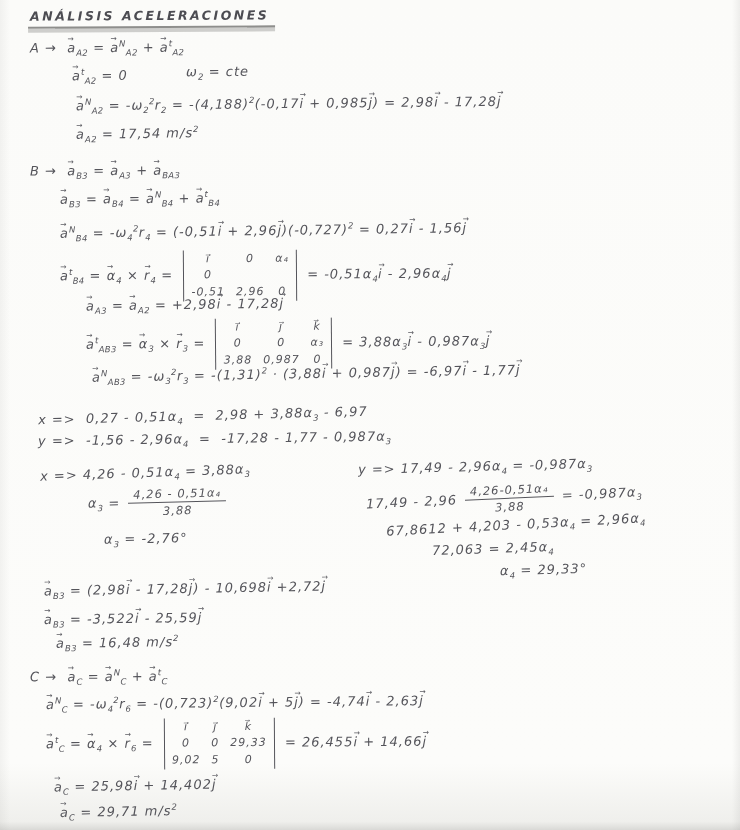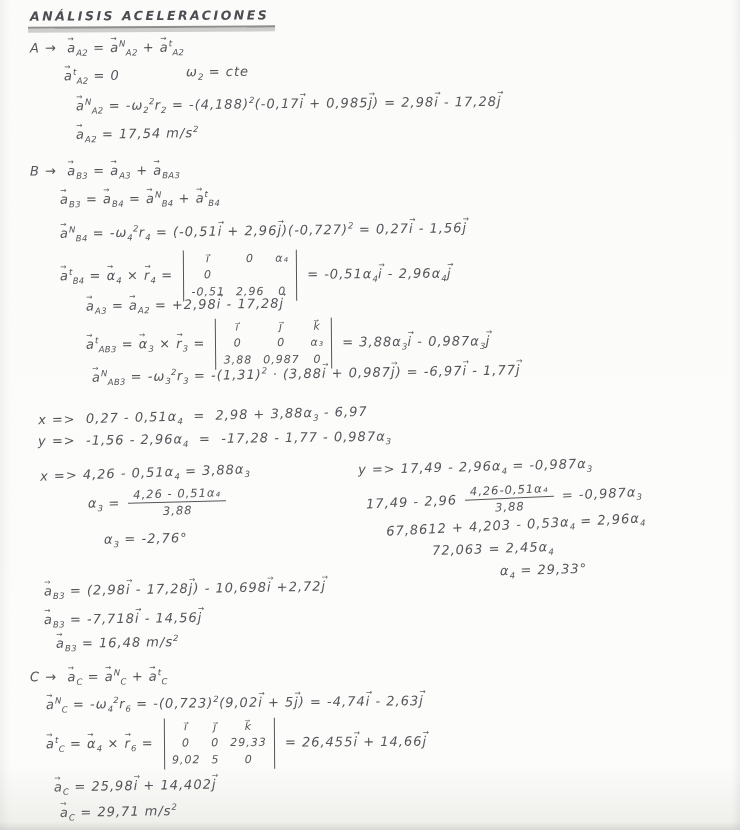--- a/index.html
+++ b/index.html
@@ -65,21 +65,21 @@
   .det .barL{border-left:1.6px solid #55555b;}
   .det .barR{border-right:1.6px solid #55555b;}
 </style>
 </head>
 <body>
 
 <div class="paper">
   <div class="title">ANÁLISIS ACELERACIONES</div>
   <div>
       <div class="fline" style="left: 30px; top: 40px; transform: rotate(-0.3deg);"><span class="part"><span>A →  </span></span><span class="part"><span class="vecbase">a</span><sub class="sb">A2</sub></span><span class="part"><span> = </span></span><span class="part"><span class="vecbase">a</span><sup class="sp">N</sup><sub class="sb">A2</sub></span><span class="part"><span> + </span></span><span class="part"><span class="vecbase">a</span><sup class="sp">t</sup><sub class="sb">A2</sub></span></div>
-      <div class="fline" style="left: 64px; top: 68px; transform: rotate(-0.4deg); text-align: right;"><span class="part"><span class="vecbase">a</span><sup class="sp">t</sup><sub class="sb">A2</sub></span><span class="part"><span> = 0</span></span></div>
+      <div class="fline" style="left: 72px; top: 68px; transform: rotate(-0.4deg); text-align: right;"><span class="part"><span class="vecbase">a</span><sup class="sp">t</sup><sub class="sb">A2</sub></span><span class="part"><span> = 0</span></span></div>
       <div class="fline" style="left: 186px; top: 64px; transform: rotate(-0.4deg);"><span class="part"><span>ω</span><sub class="sb">2</sub></span><span class="part"><span> = cte</span></span></div>
       <div class="fline" style="left: 76px; top: 96px; transform: rotate(-0.6deg);"><span class="part"><span class="vecbase">a</span><sup class="sp">N</sup><sub class="sb">A2</sub></span><span class="part"><span> = -</span></span><span class="part"><span>ω</span><sub class="sb">2</sub></span><span class="part"><sup class="sp">2</sup></span><span class="part"><span>r</span><sub class="sb">2</sub></span><span class="part"><span> = -(4,188)</span></span><span class="part"><sup class="sp">2</sup></span><span class="part"><span>(-0,17</span></span><span class="part"><span class="vecbase">i</span></span><span class="part"><span> + 0,985</span></span><span class="part"><span class="vecbase">j</span></span><span class="part"><span>) = 2,98</span></span><span class="part"><span class="vecbase">i</span></span><span class="part"><span> - 17,28</span></span><span class="part"><span class="vecbase">j</span></span></div>
       <div class="fline" style="left: 76px; top: 126px; transform: rotate(-0.8deg);"><span class="part"><span class="vecbase">a</span><sub class="sb">A2</sub></span><span class="part"><span> = 17,54 m/s</span></span><span class="part"><sup class="sp">2</sup></span></div>
       <div class="fline" style="left: 30px; top: 163px; transform: rotate(-0.3deg);"><span class="part"><span>B →  </span></span><span class="part"><span class="vecbase">a</span><sub class="sb">B3</sub></span><span class="part"><span> = </span></span><span class="part"><span class="vecbase">a</span><sub class="sb">A3</sub></span><span class="part"><span> + </span></span><span class="part"><span class="vecbase">a</span><sub class="sb">BA3</sub></span></div>
       <div class="fline" style="left: 60px; top: 191px; transform: rotate(-0.5deg);"><span class="part"><span class="vecbase">a</span><sub class="sb">B3</sub></span><span class="part"><span> = </span></span><span class="part"><span class="vecbase">a</span><sub class="sb">B4</sub></span><span class="part"><span> = </span></span><span class="part"><span class="vecbase">a</span><sup class="sp">N</sup><sub class="sb">B4</sub></span><span class="part"><span> + </span></span><span class="part"><span class="vecbase">a</span><sup class="sp">t</sup><sub class="sb">B4</sub></span></div>
       <div class="fline" style="left: 60px; top: 223px; transform: rotate(-0.8deg);"><span class="part"><span class="vecbase">a</span><sup class="sp">N</sup><sub class="sb">B4</sub></span><span class="part"><span> = -</span></span><span class="part"><span>ω</span><sub class="sb">4</sub></span><span class="part"><sup class="sp">2</sup></span><span class="part"><span>r</span><sub class="sb">4</sub></span><span class="part"><span> = (-0,51</span></span><span class="part"><span class="vecbase">i</span></span><span class="part"><span> + 2,96</span></span><span class="part"><span class="vecbase">j</span></span><span class="part"><span>)(-0,727)</span></span><span class="part"><sup class="sp">2</sup></span><span class="part"><span> = 0,27</span></span><span class="part"><span class="vecbase">i</span></span><span class="part"><span> - 1,56</span></span><span class="part"><span class="vecbase">j</span></span></div>
       <div class="fline" style="left: 60px; top: 250px; transform: rotate(-0.4deg);"><span class="part"><span class="vecbase">a</span><sup class="sp">t</sup><sub class="sb">B4</sub></span><span class="part"><span> = </span></span><span class="part"><span class="vecbase">α</span><sub class="sb">4</sub></span><span class="part"><span> × </span></span><span class="part"><span class="vecbase">r</span><sub class="sb">4</sub></span><span class="part"><span> = </span></span><span class="part det"><span class="barL"></span><span class="grid"><span>i⃗</span><span>0</span><span>α₄</span><span>0</span><span></span><span></span><span>-0,51</span><span>2,96</span><span>0</span></span><span class="barR"></span></span><span class="part"><span> = -0,51</span></span><span class="part"><span>α</span><sub class="sb">4</sub></span><span class="part"><span class="vecbase">i</span></span><span class="part"><span> - 2,96</span></span><span class="part"><span>α</span><sub class="sb">4</sub></span><span class="part"><span class="vecbase">j</span></span></div>
       <div class="fline" style="left: 86px; top: 297px; transform: rotate(-0.8deg);"><span class="part"><span class="vecbase">a</span><sub class="sb">A3</sub></span><span class="part"><span> = </span></span><span class="part"><span class="vecbase">a</span><sub class="sb">A2</sub></span><span class="part"><span> = +2,98</span></span><span class="part"><span class="vecbase">i</span></span><span class="part"><span> - 17,28</span></span><span class="part"><span class="vecbase">j</span></span></div>
       <div class="fline" style="left: 86px; top: 318px; transform: rotate(-0.5deg);"><span class="part"><span class="vecbase">a</span><sup class="sp">t</sup><sub class="sb">AB3</sub></span><span class="part"><span> = </span></span><span class="part"><span class="vecbase">α</span><sub class="sb">3</sub></span><span class="part"><span> × </span></span><span class="part"><span class="vecbase">r</span><sub class="sb">3</sub></span><span class="part"><span> = </span></span><span class="part det"><span class="barL"></span><span class="grid"><span>i⃗</span><span>j⃗</span><span>k⃗</span><span>0</span><span>0</span><span>α₃</span><span>3,88</span><span>0,987</span><span>0</span></span><span class="barR"></span></span><span class="part"><span> = 3,88</span></span><span class="part"><span>α</span><sub class="sb">3</sub></span><span class="part"><span class="vecbase">i</span></span><span class="part"><span> - 0,987</span></span><span class="part"><span>α</span><sub class="sb">3</sub></span><span class="part"><span class="vecbase">j</span></span></div>
       <div class="fline" style="left: 92px; top: 366px; transform: rotate(-1deg);"><span class="part"><span class="vecbase">a</span><sup class="sp">N</sup><sub class="sb">AB3</sub></span><span class="part"><span> = -</span></span><span class="part"><span>ω</span><sub class="sb">3</sub></span><span class="part"><sup class="sp">2</sup></span><span class="part"><span>r</span><sub class="sb">3</sub></span><span class="part"><span> = -(1,31)</span></span><span class="part"><sup class="sp">2</sup></span><span class="part"><span> · (3,88</span></span><span class="part"><span class="vecbase">i</span></span><span class="part"><span> + 0,987</span></span><span class="part"><span class="vecbase">j</span></span><span class="part"><span>) = -6,97</span></span><span class="part"><span class="vecbase">i</span></span><span class="part"><span> - 1,77</span></span><span class="part"><span class="vecbase">j</span></span></div>
@@ -87,21 +87,21 @@
       <div class="fline" style="left: 38px; top: 431px; transform: rotate(-0.8deg);"><span class="part"><span>y =&gt;  -1,56 - 2,96</span></span><span class="part"><span>α</span><sub class="sb">4</sub></span><span class="part"><span>  =  -17,28 - 1,77 - 0,987</span></span><span class="part"><span>α</span><sub class="sb">3</sub></span></div>
       <div class="fline" style="left: 40px; top: 465px; transform: rotate(-2deg);"><span class="part"><span>x =&gt; 4,26 - 0,51</span></span><span class="part"><span>α</span><sub class="sb">4</sub></span><span class="part"><span> = 3,88</span></span><span class="part"><span>α</span><sub class="sb">3</sub></span></div>
       <div class="fline" style="left: 88px; top: 487px; transform: rotate(-1.5deg);"><span class="part"><span>α</span><sub class="sb">3</sub></span><span class="part"><span> = </span></span><span class="part frac"><span class="num">4,26 - 0,51α₄</span><span class="den">3,88</span></span></div>
       <div class="fline" style="left: 104px; top: 531px; transform: rotate(-1deg);"><span class="part"><span>α</span><sub class="sb">3</sub></span><span class="part"><span> = -2,76°</span></span></div>
       <div class="fline" style="left: 358px; top: 459px; transform: rotate(-1.5deg);"><span class="part"><span>y =&gt; 17,49 - 2,96</span></span><span class="part"><span>α</span><sub class="sb">4</sub></span><span class="part"><span> = -0,987</span></span><span class="part"><span>α</span><sub class="sb">3</sub></span></div>
       <div class="fline" style="left: 366px; top: 483px; transform: rotate(-2.5deg);"><span class="part"><span>17,49 - 2,96 </span></span><span class="part frac"><span class="num">4,26-0,51α₄</span><span class="den">3,88</span></span><span class="part"><span> = -0,987</span></span><span class="part"><span>α</span><sub class="sb">3</sub></span></div>
       <div class="fline" style="left: 386px; top: 517px; transform: rotate(-3deg);"><span class="part"><span>67,8612 + 4,203 - 0,53</span></span><span class="part"><span>α</span><sub class="sb">4</sub></span><span class="part"><span> = 2,96</span></span><span class="part"><span>α</span><sub class="sb">4</sub></span></div>
       <div class="fline" style="left: 432px; top: 541px; transform: rotate(-2deg);"><span class="part"><span>72,063 = 2,45</span></span><span class="part"><span>α</span><sub class="sb">4</sub></span></div>
       <div class="fline" style="left: 500px; top: 562px; transform: rotate(-1.5deg);"><span class="part"><span>α</span><sub class="sb">4</sub></span><span class="part"><span> = 29,33°</span></span></div>
       <div class="fline" style="left: 44px; top: 581px; transform: rotate(-1deg);"><span class="part"><span class="vecbase">a</span><sub class="sb">B3</sub></span><span class="part"><span> = (2,98</span></span><span class="part"><span class="vecbase">i</span></span><span class="part"><span> - 17,28</span></span><span class="part"><span class="vecbase">j</span></span><span class="part"><span>) - 10,698</span></span><span class="part"><span class="vecbase">i</span></span><span class="part"><span> +2,72</span></span><span class="part"><span class="vecbase">j</span></span></div>
-      <div class="fline" style="left: 44px; top: 611px; transform: rotate(-0.8deg);"><span class="part"><span class="vecbase">a</span><sub class="sb">B3</sub></span><span class="part"><span> = -7,718</span></span><span class="part"><span class="vecbase">i</span></span><span class="part"><span> - 14,56</span></span><span class="part"><span class="vecbase">j</span></span></div>
+      <div class="fline" style="left: 44px; top: 611px; transform: rotate(-0.8deg);"><span class="part"><span class="vecbase">a</span><sub class="sb">B3</sub></span><span class="part"><span> = -3,522</span></span><span class="part"><span class="vecbase">i</span></span><span class="part"><span> - 25,59</span></span><span class="part"><span class="vecbase">j</span></span></div>
       <div class="fline" style="left: 56px; top: 635px; transform: rotate(-0.8deg);"><span class="part"><span class="vecbase">a</span><sub class="sb">B3</sub></span><span class="part"><span> = 16,48 m/s</span></span><span class="part"><sup class="sp">2</sup></span></div>
       <div class="fline" style="left: 30px; top: 669px; transform: rotate(-0.3deg);"><span class="part"><span>C →  </span></span><span class="part"><span class="vecbase">a</span><sub class="sb">C</sub></span><span class="part"><span> = </span></span><span class="part"><span class="vecbase">a</span><sup class="sp">N</sup><sub class="sb">C</sub></span><span class="part"><span> + </span></span><span class="part"><span class="vecbase">a</span><sup class="sp">t</sup><sub class="sb">C</sub></span></div>
       <div class="fline" style="left: 46px; top: 695px; transform: rotate(-0.6deg);"><span class="part"><span class="vecbase">a</span><sup class="sp">N</sup><sub class="sb">C</sub></span><span class="part"><span> = -</span></span><span class="part"><span>ω</span><sub class="sb">4</sub></span><span class="part"><sup class="sp">2</sup></span><span class="part"><span>r</span><sub class="sb">6</sub></span><span class="part"><span> = -(0,723)</span></span><span class="part"><sup class="sp">2</sup></span><span class="part"><span>(9,02</span></span><span class="part"><span class="vecbase">i</span></span><span class="part"><span> + 5</span></span><span class="part"><span class="vecbase">j</span></span><span class="part"><span>) = -4,74</span></span><span class="part"><span class="vecbase">i</span></span><span class="part"><span> - 2,63</span></span><span class="part"><span class="vecbase">j</span></span></div>
       <div class="fline" style="left: 46px; top: 718px; transform: rotate(-0.4deg);"><span class="part"><span class="vecbase">a</span><sup class="sp">t</sup><sub class="sb">C</sub></span><span class="part"><span> = </span></span><span class="part"><span class="vecbase">α</span><sub class="sb">4</sub></span><span class="part"><span> × </span></span><span class="part"><span class="vecbase">r</span><sub class="sb">6</sub></span><span class="part"><span> = </span></span><span class="part det"><span class="barL"></span><span class="grid"><span>i⃗</span><span>j⃗</span><span>k⃗</span><span>0</span><span>0</span><span>29,33</span><span>9,02</span><span>5</span><span>0</span></span><span class="barR"></span></span><span class="part"><span> = 26,455</span></span><span class="part"><span class="vecbase">i</span></span><span class="part"><span> + 14,66</span></span><span class="part"><span class="vecbase">j</span></span></div>
       <div class="fline" style="left: 54px; top: 778px; transform: rotate(-1deg);"><span class="part"><span class="vecbase">a</span><sub class="sb">C</sub></span><span class="part"><span> = 25,98</span></span><span class="part"><span class="vecbase">i</span></span><span class="part"><span> + 14,402</span></span><span class="part"><span class="vecbase">j</span></span></div>
       <div class="fline" style="left: 60px; top: 804px; transform: rotate(-1deg);"><span class="part"><span class="vecbase">a</span><sub class="sb">C</sub></span><span class="part"><span> = 29,71 m/s</span></span><span class="part"><sup class="sp">2</sup></span></div>
     </div>
 </div>
 
 </body></html>

